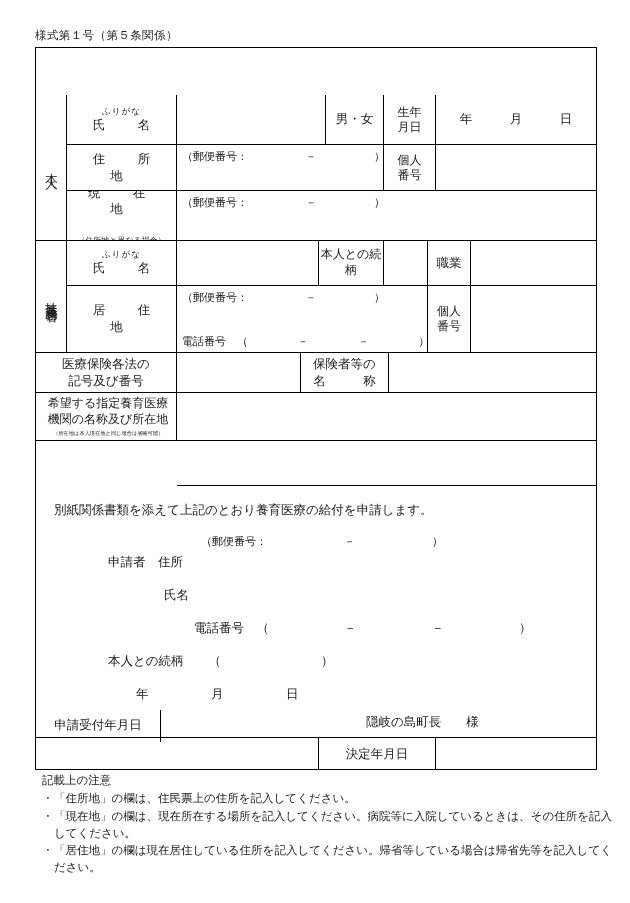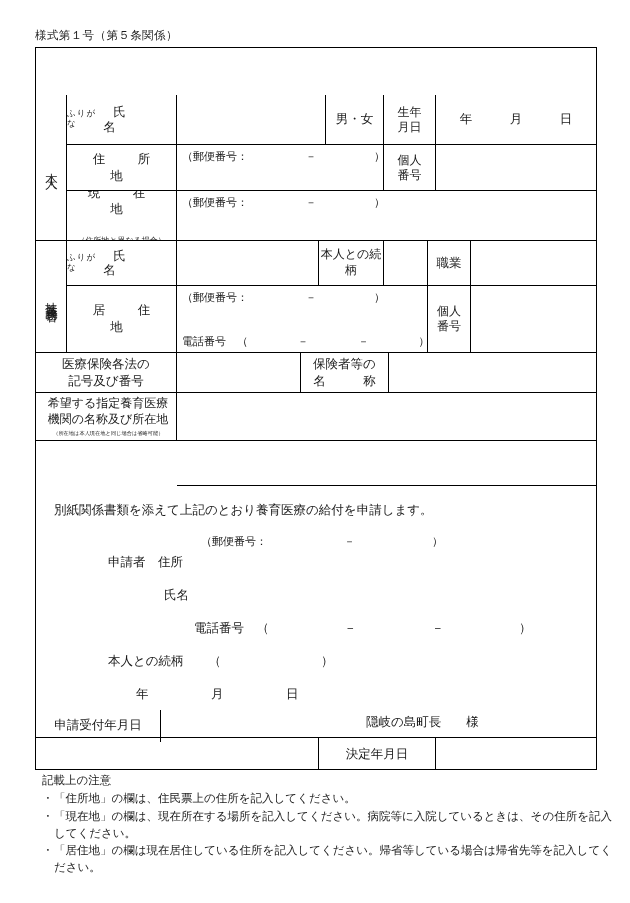--- a/index.html
+++ b/index.html
@@ -46,21 +46,21 @@
     font-size:12.5px;letter-spacing:5px;
   }
 
   .title{
     position:absolute;left:0;top:0;width:100%;height:100%;
     display:flex;align-items:center;justify-content:center;
     font-size:17.5px;letter-spacing:2.5px;
   }
 
   .furi{
-    display:flex;flex-direction:row;align-items:center;justify-content:center;
+    display:flex;flex-direction:column;align-items:center;justify-content:center;
     height:100%;line-height:1.15;
   }
   .furi .r{font-size:8.5px;letter-spacing:1px;margin-bottom:1px;}
   .furi .m{font-size:12.5px;letter-spacing:10px;text-indent:10px;}
 
   .spaced{letter-spacing:10px;text-indent:10px;font-size:12.5px;}
   .spaced2{letter-spacing:22px;text-indent:22px;font-size:12.5px;}
 
   .two{line-height:1.3;font-size:12.5px;text-align:center;}
   .two .sub{font-size:8px;letter-spacing:0px;display:block;margin-top:19px;}

